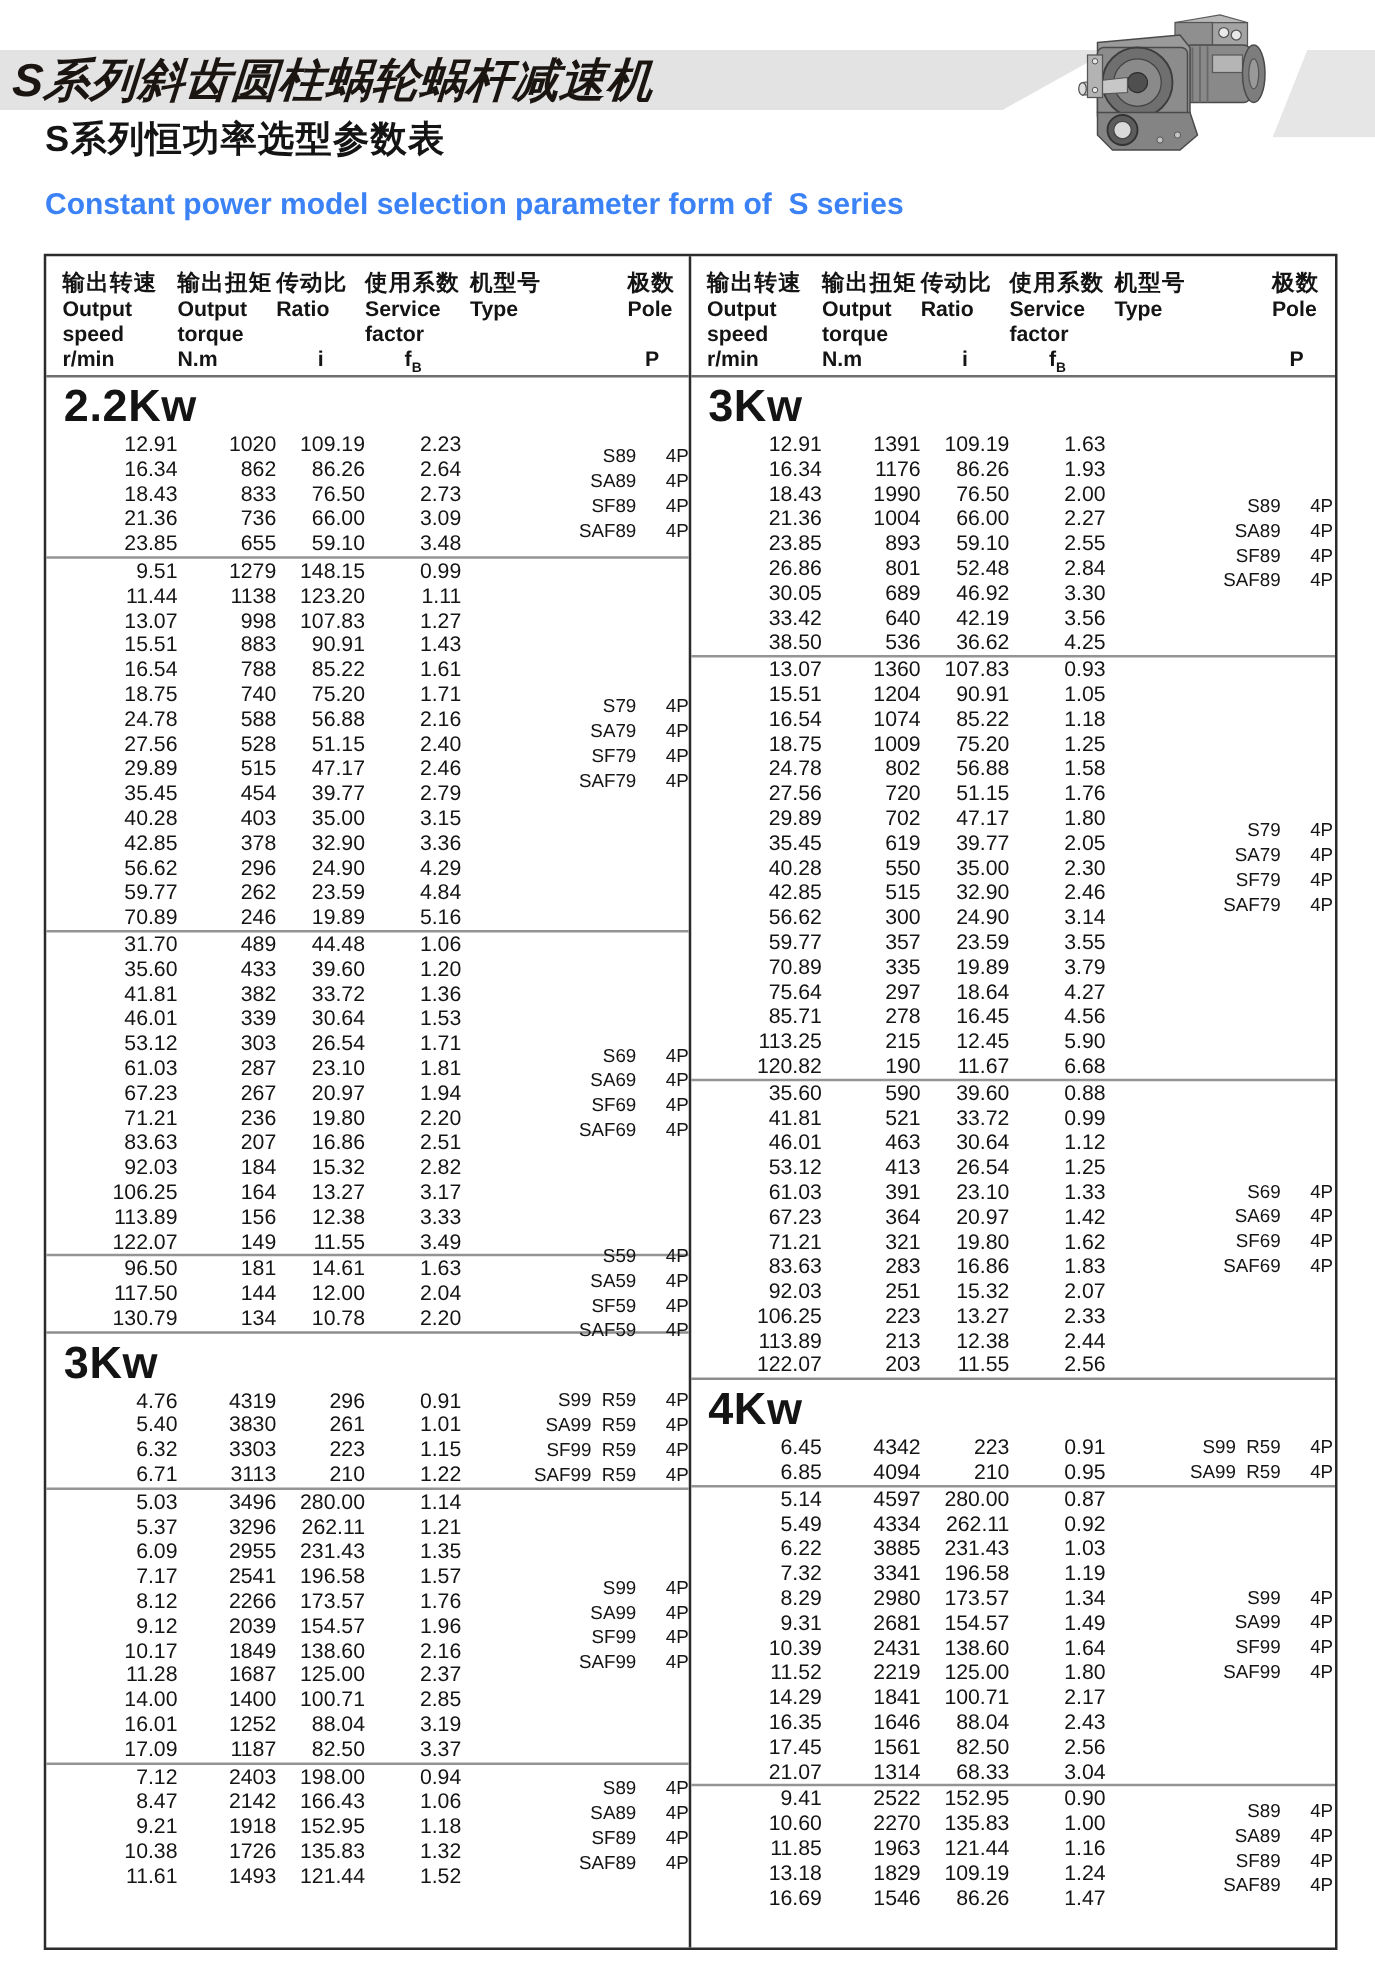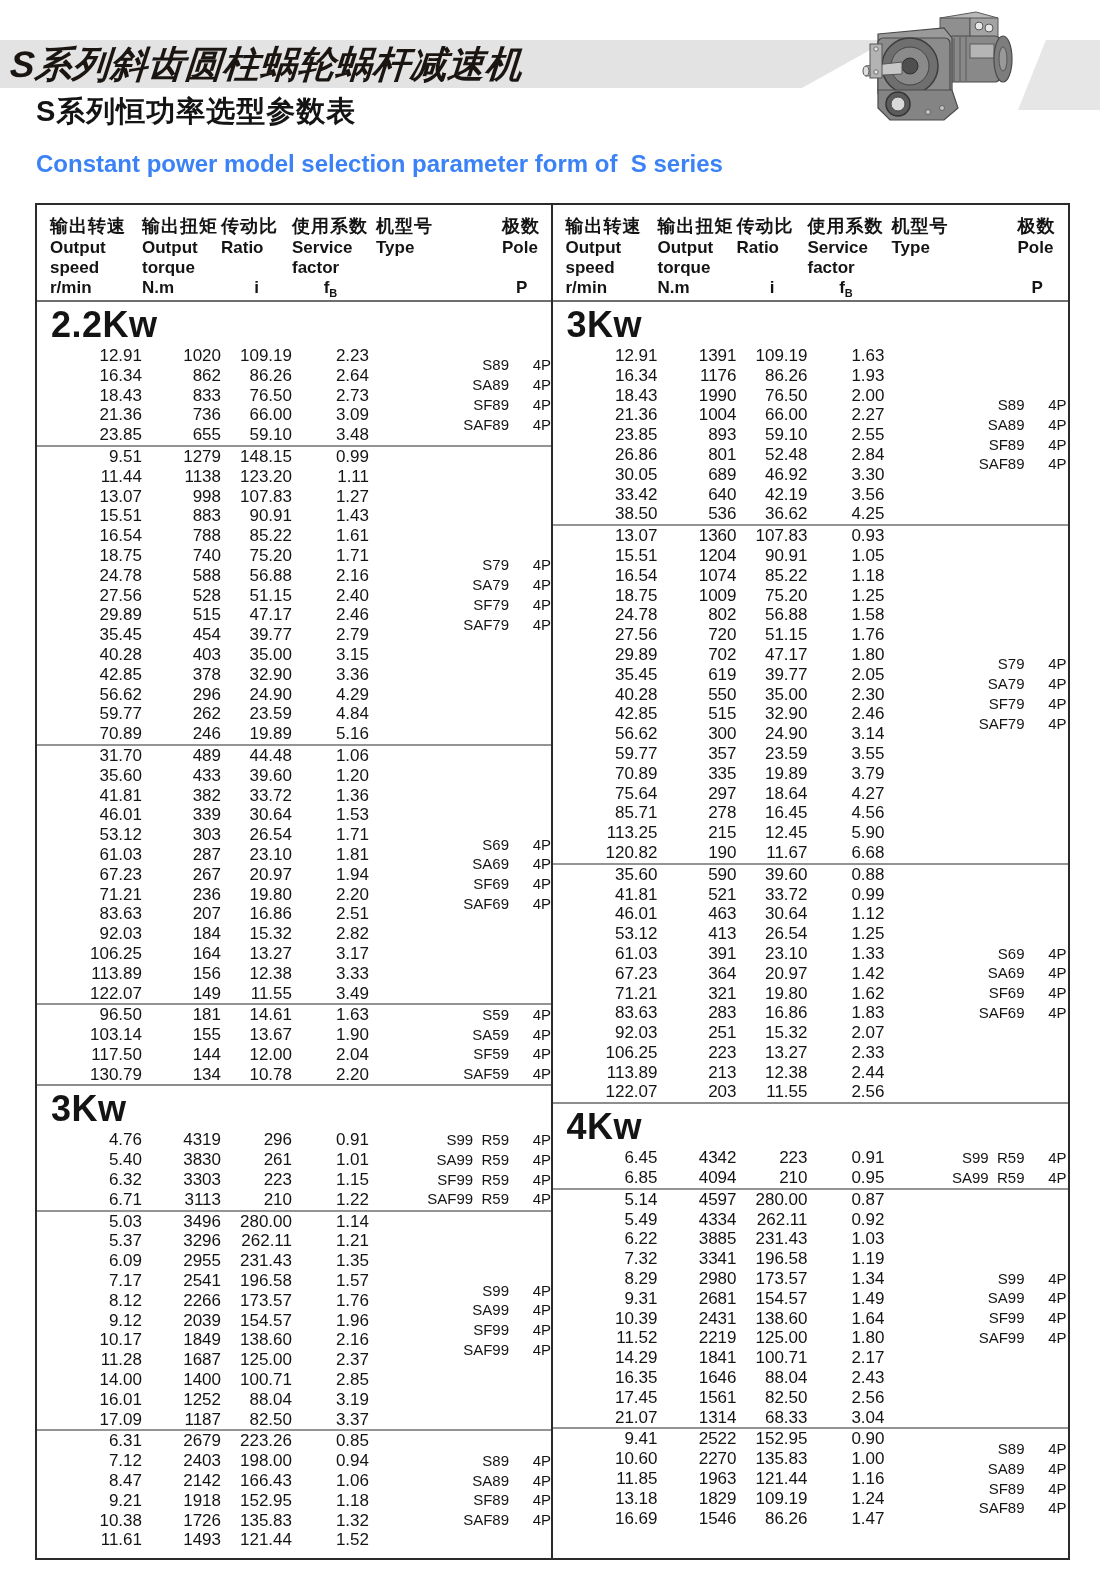--- a/index.html
+++ b/index.html
@@ -416,26 +416,20 @@
           </div>
         </div>
         <div class="group">
           <div class="drow">
             <div class="c c0">96.50</div>
             <div class="c c1">181</div>
             <div class="c c2">14.61</div>
             <div class="c c3">1.63</div>
           </div>
           <div class="drow">
-            <div class="c c0">103.14</div>
-            <div class="c c1">155</div>
-            <div class="c c2">13.67</div>
-            <div class="c c3">1.90</div>
-          </div>
-          <div class="drow">
             <div class="c c0">117.50</div>
             <div class="c c1">144</div>
             <div class="c c2">12.00</div>
             <div class="c c3">2.04</div>
           </div>
           <div class="drow">
             <div class="c c0">130.79</div>
             <div class="c c1">134</div>
             <div class="c c2">10.78</div>
             <div class="c c3">2.20</div>
@@ -586,26 +580,20 @@
               <span class="tlabel">SF99</span>
               <span class="tpole">4P</span>
             </div>
             <div class="trow">
               <span class="tlabel">SAF99</span>
               <span class="tpole">4P</span>
             </div>
           </div>
         </div>
         <div class="group">
-          <div class="drow">
-            <div class="c c0">6.31</div>
-            <div class="c c1">2679</div>
-            <div class="c c2">223.26</div>
-            <div class="c c3">0.85</div>
-          </div>
           <div class="drow">
             <div class="c c0">7.12</div>
             <div class="c c1">2403</div>
             <div class="c c2">198.00</div>
             <div class="c c3">0.94</div>
           </div>
           <div class="drow">
             <div class="c c0">8.47</div>
             <div class="c c1">2142</div>
             <div class="c c2">166.43</div>

